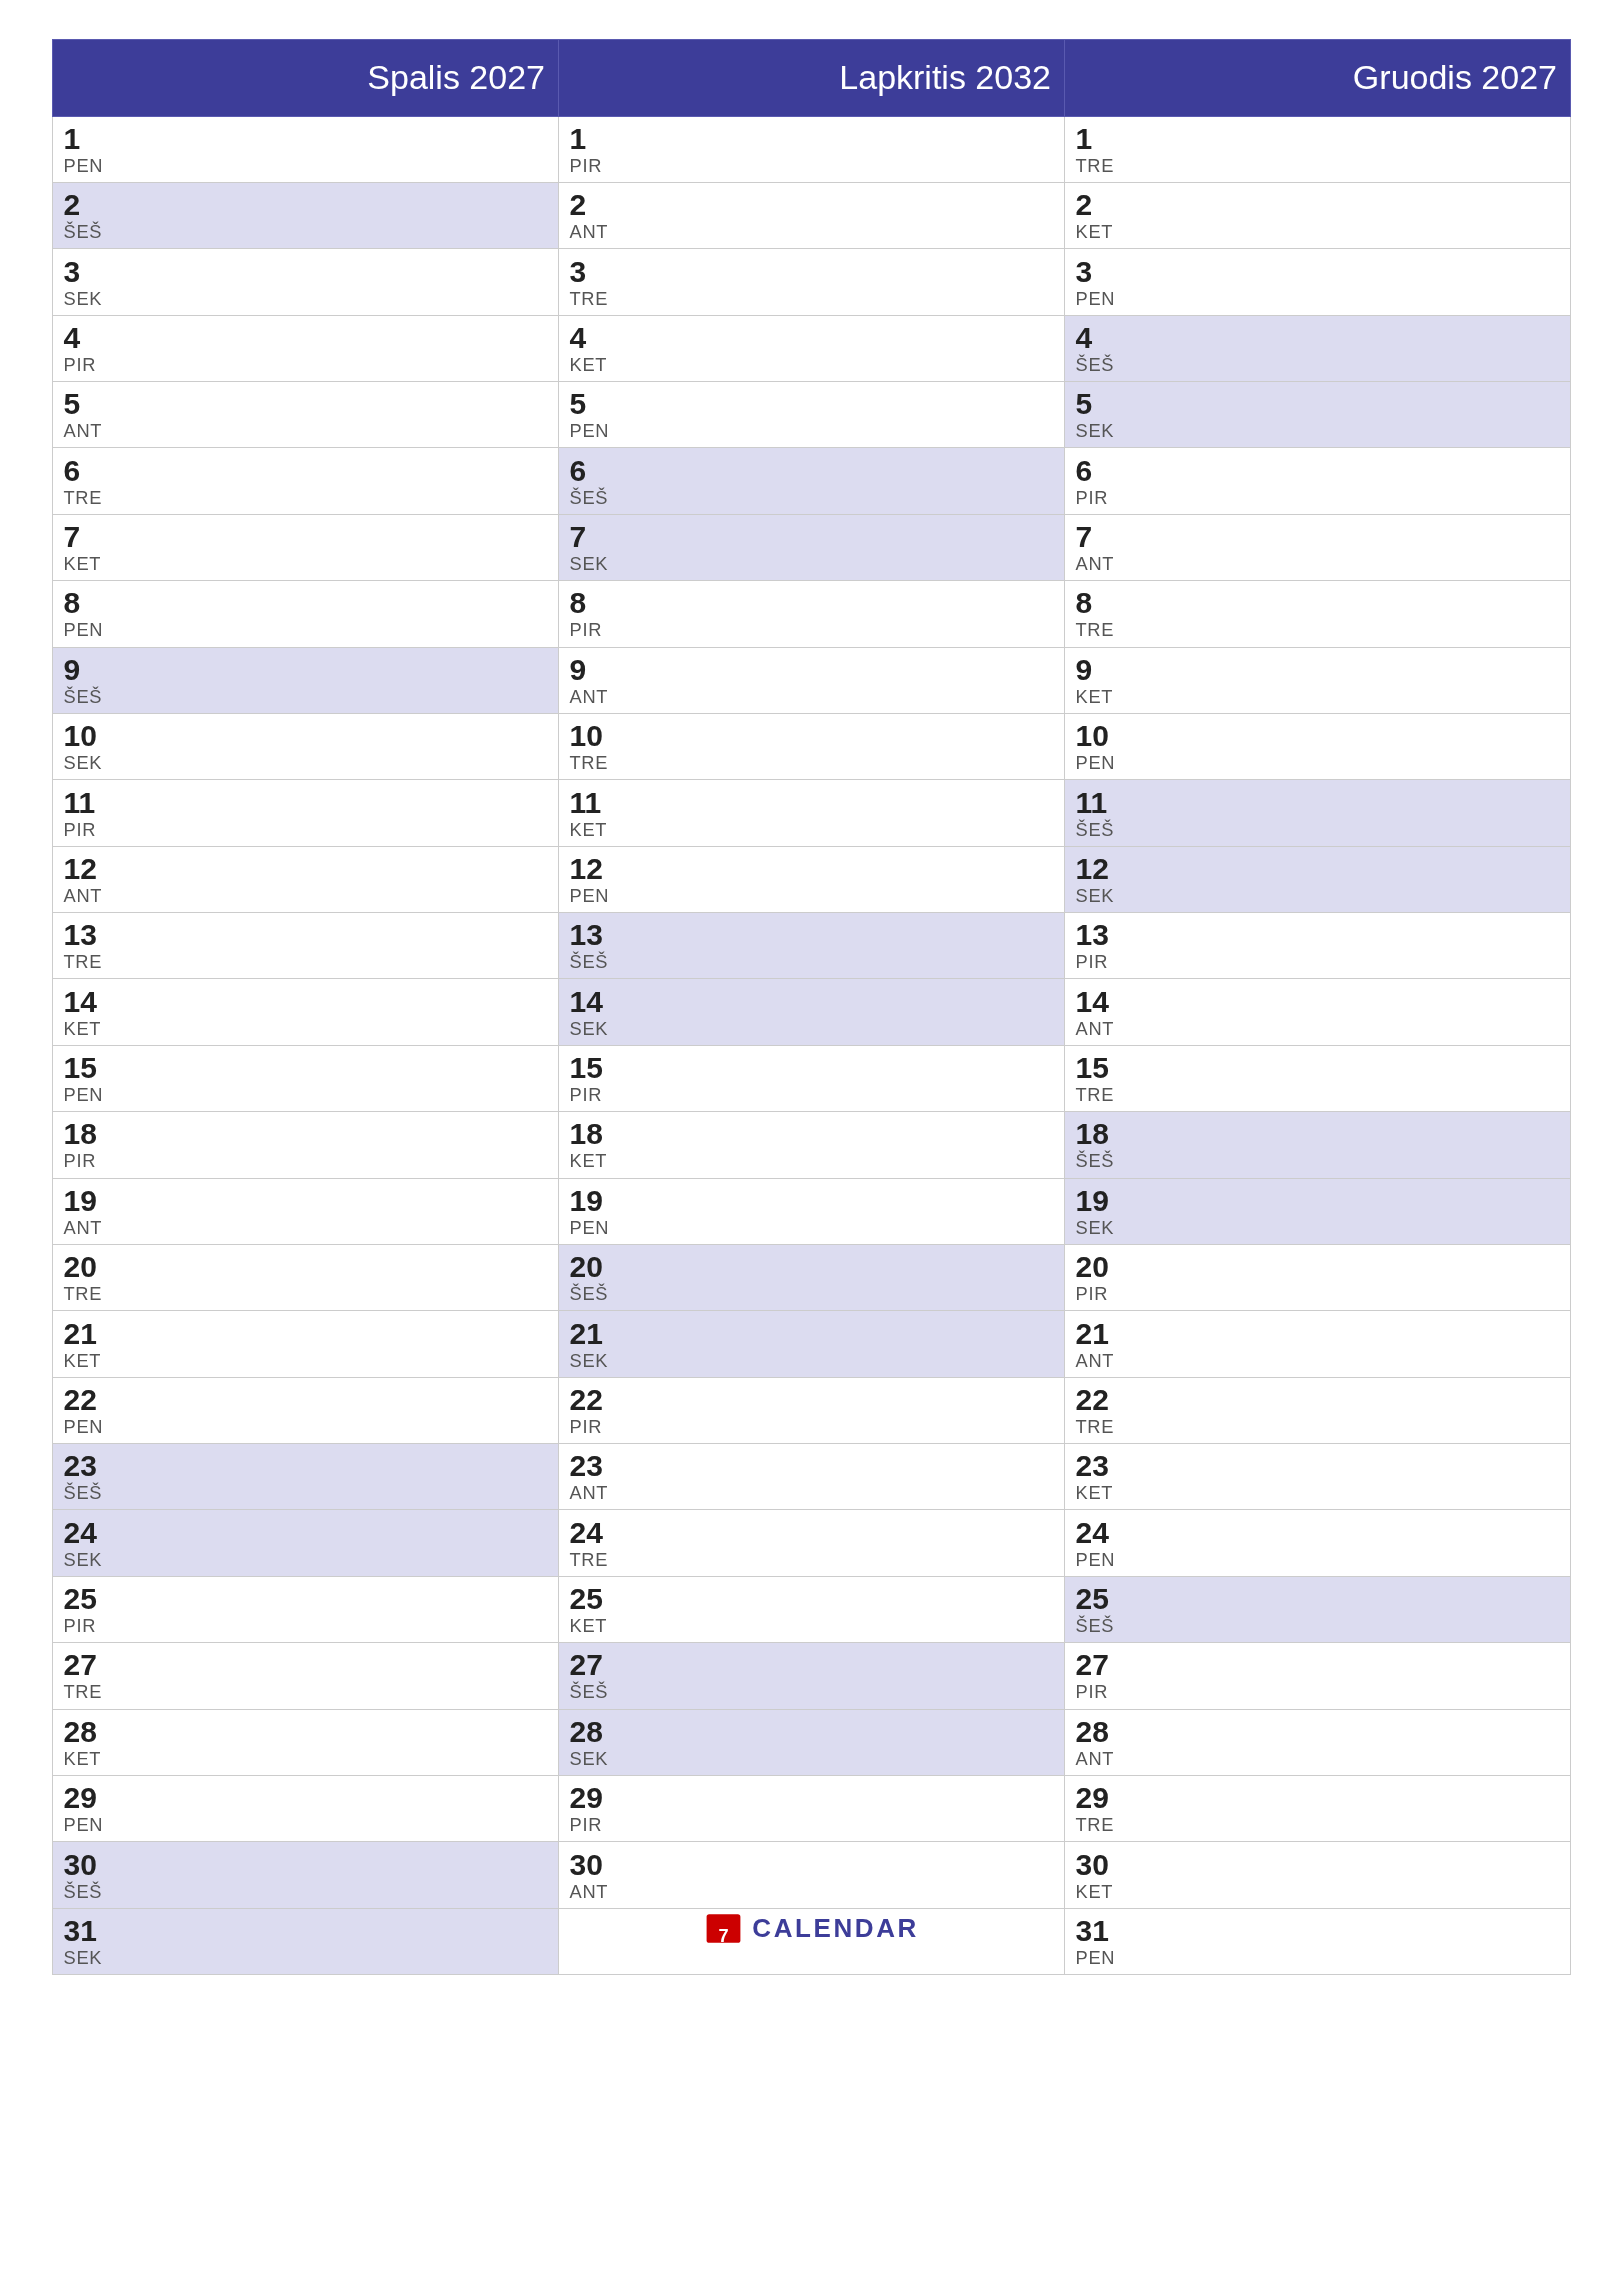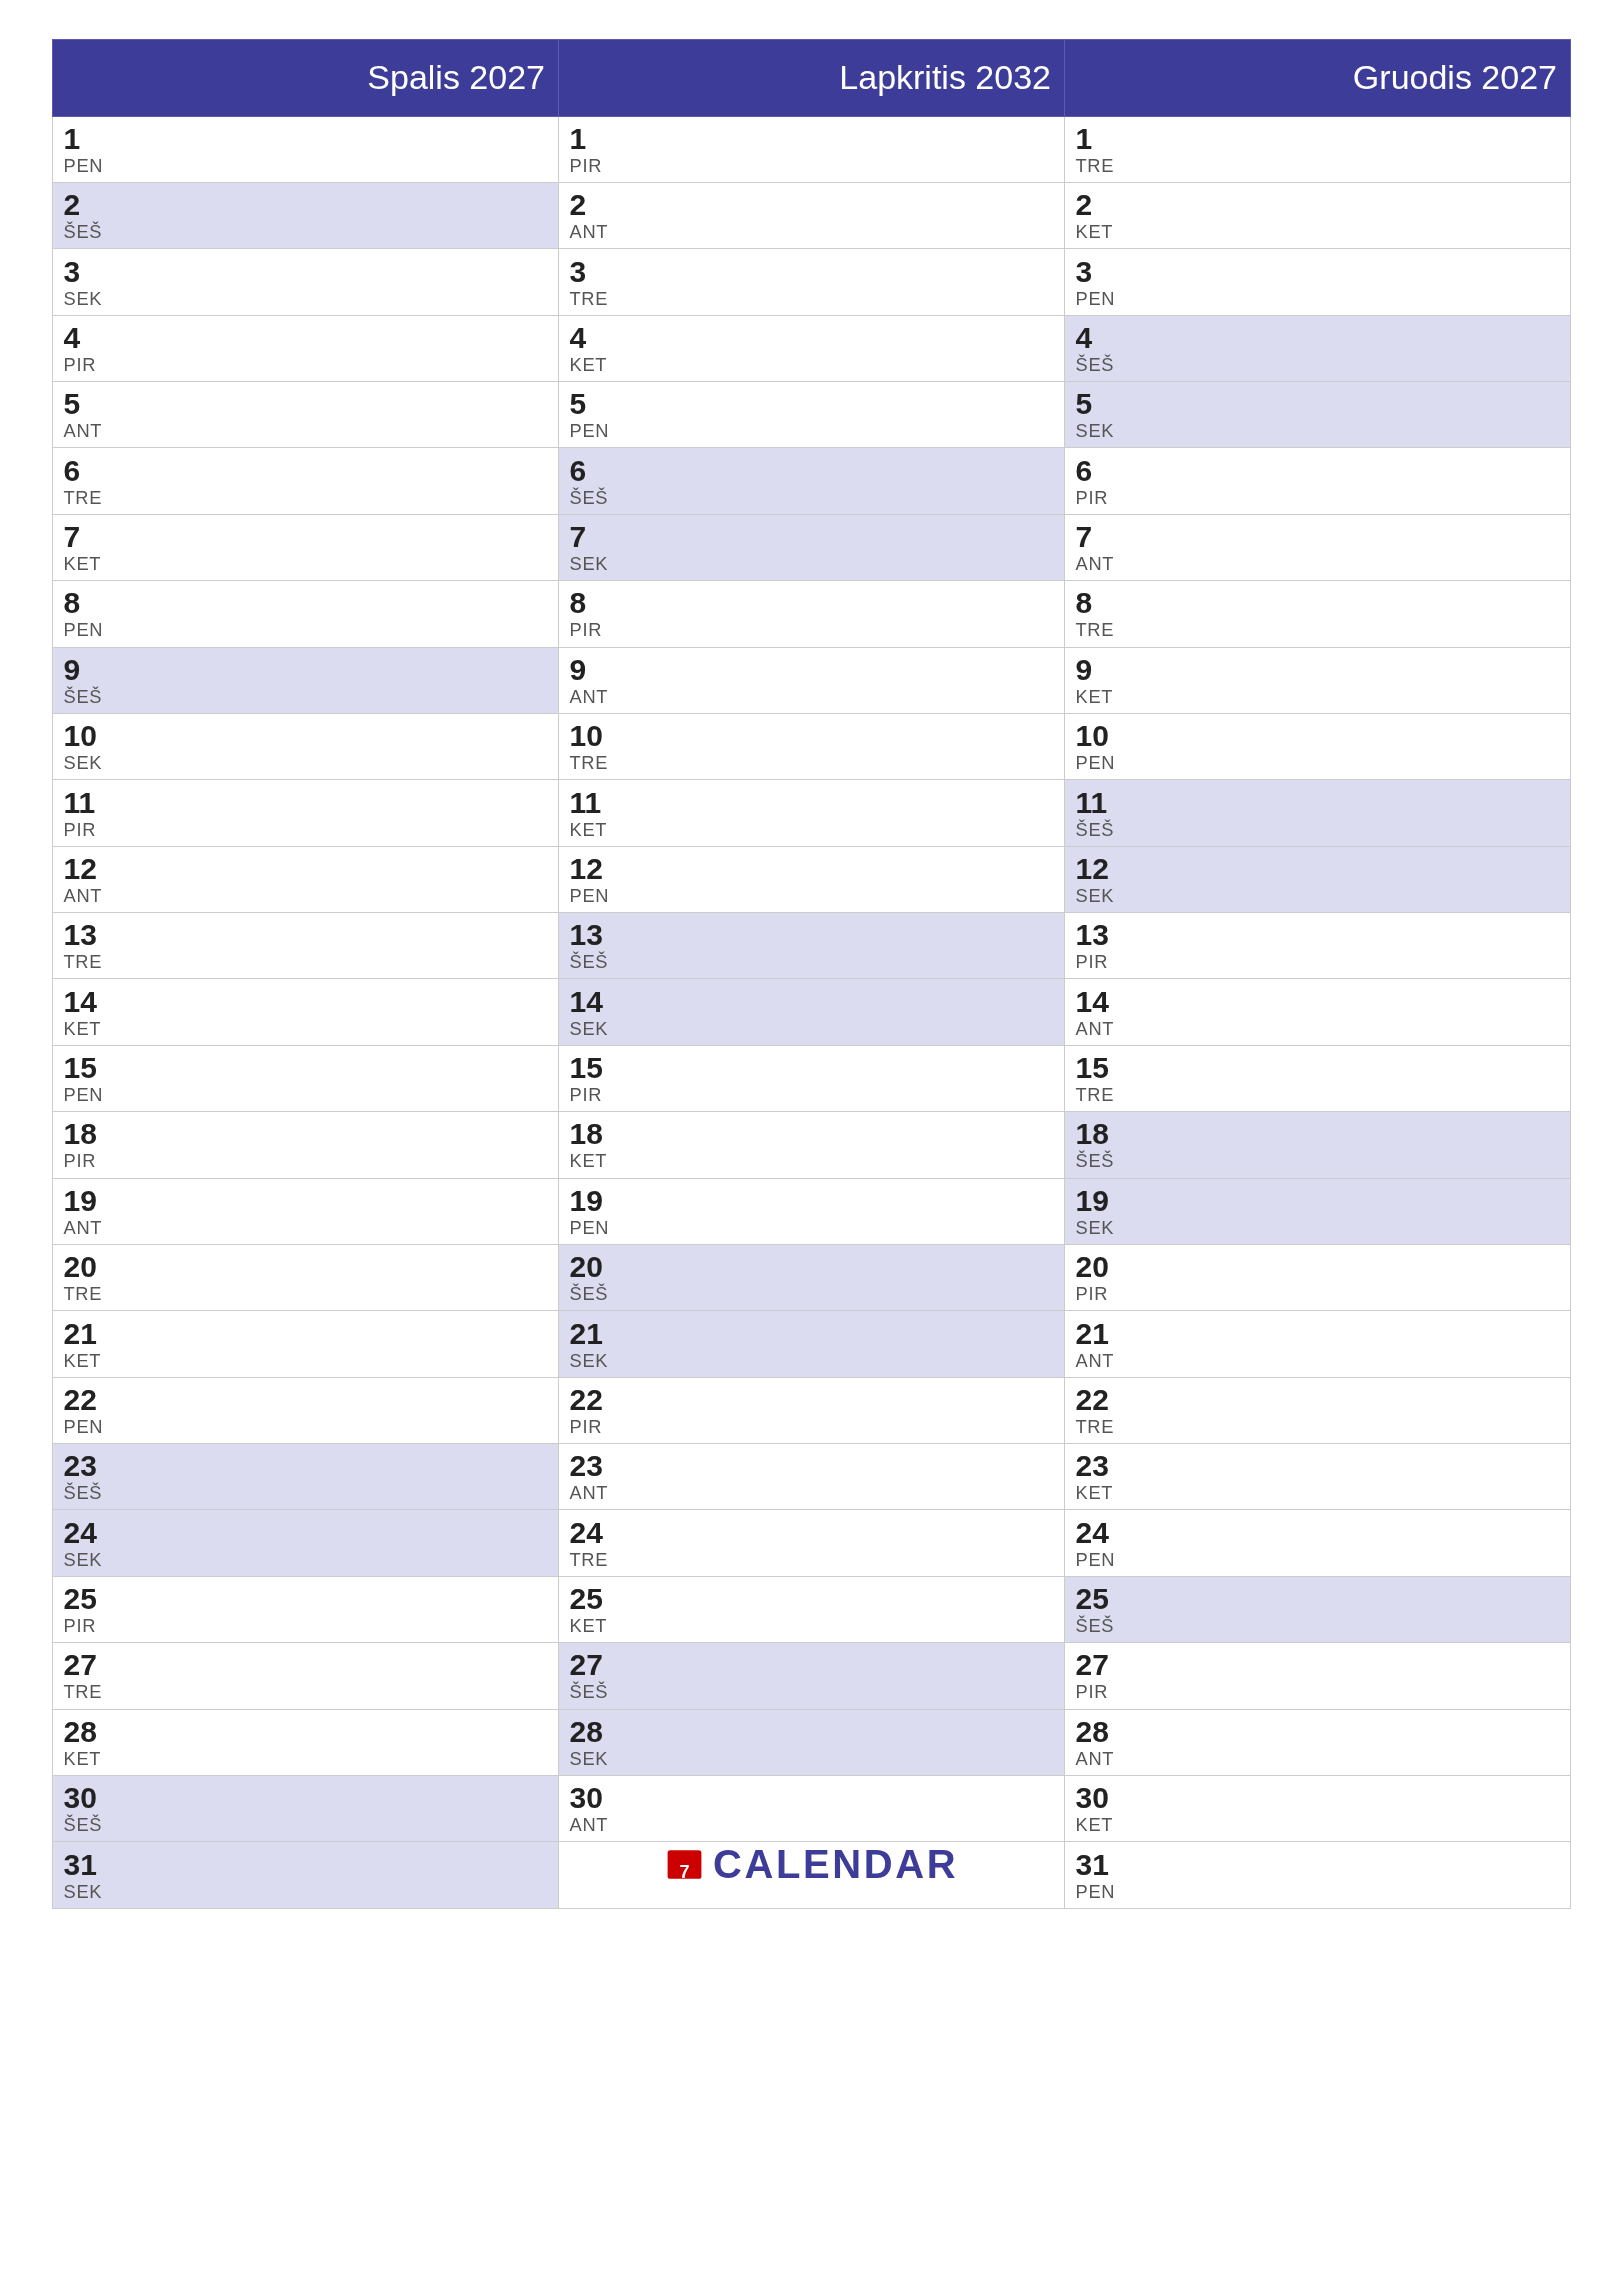--- a/index.html
+++ b/index.html
@@ -61,21 +61,21 @@
       display: flex;
       align-items: center;
       justify-content: center;
       gap: 9.2px;
     }
     .logo-icon {
       width: 39px;
       height: 39px;
     }
     .logo-text {
-      font-size: 40px;
+      font-size: 26px;
       font-weight: bold;
       color: #3d3d99;
       letter-spacing: 2.6px;
     }
   </style>
 </head>
 <body>
 
 <table class="calendar-grid">
   <thead>
@@ -581,20 +581,40 @@
         </td>
         <td>
           <div class="day-cell">
             <span class="day-num">28</span>
             <span class="day-name">ANT</span>
           </div>
         </td>
       </tr>
       <tr>
         <td>
+          <div class="day-cell">
+            <span class="day-num">29</span>
+            <span class="day-name">PEN</span>
+          </div>
+        </td>
+        <td>
+          <div class="day-cell">
+            <span class="day-num">29</span>
+            <span class="day-name">PIR</span>
+          </div>
+        </td>
+        <td>
+          <div class="day-cell">
+            <span class="day-num">29</span>
+            <span class="day-name">TRE</span>
+          </div>
+        </td>
+      </tr>
+      <tr>
+        <td>
           <div class="day-cell shaded">
             <span class="day-num">30</span>
             <span class="day-name">ŠEŠ</span>
           </div>
         </td>
         <td>
           <div class="day-cell">
             <span class="day-num">30</span>
             <span class="day-name">ANT</span>
           </div>

